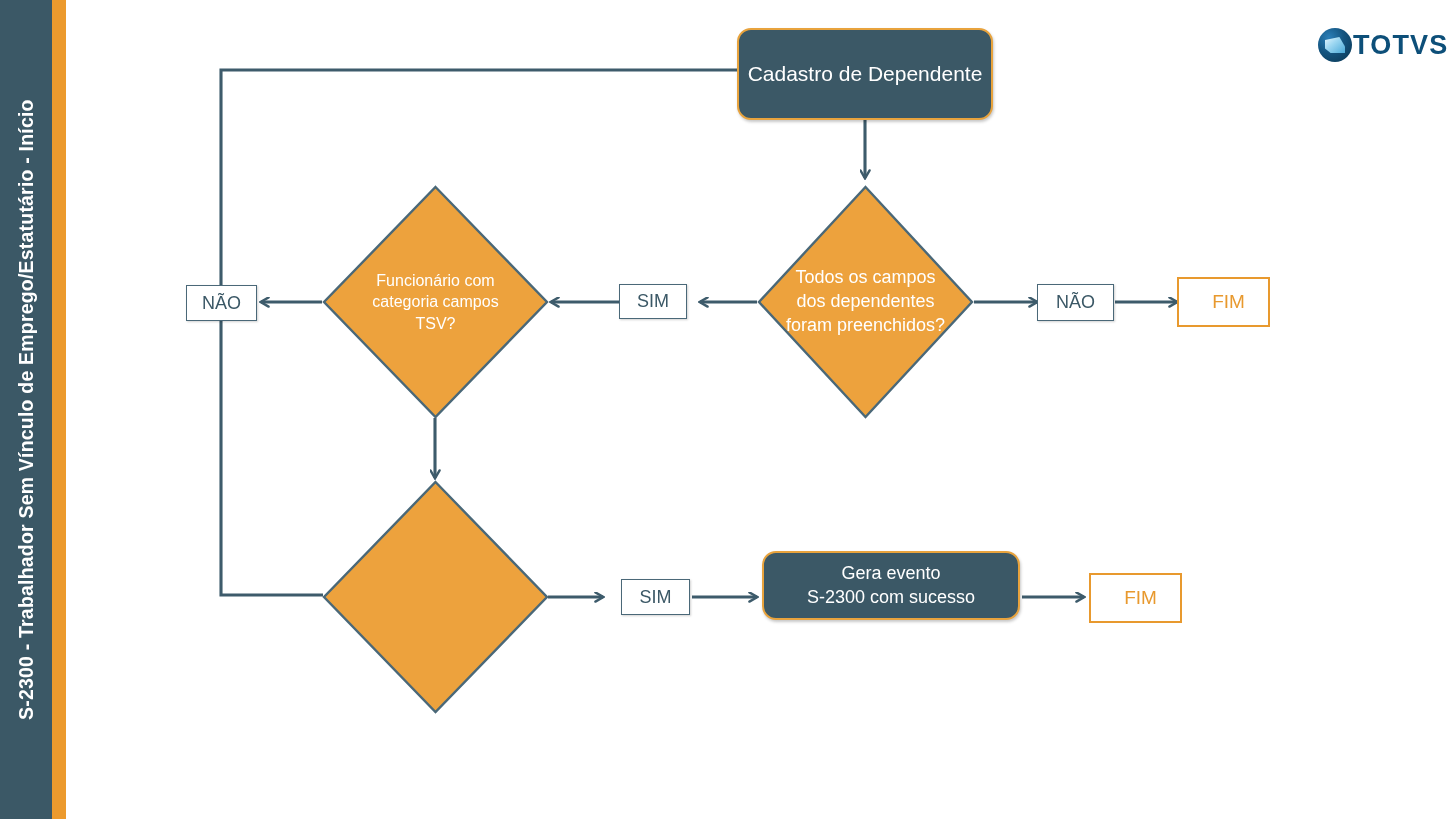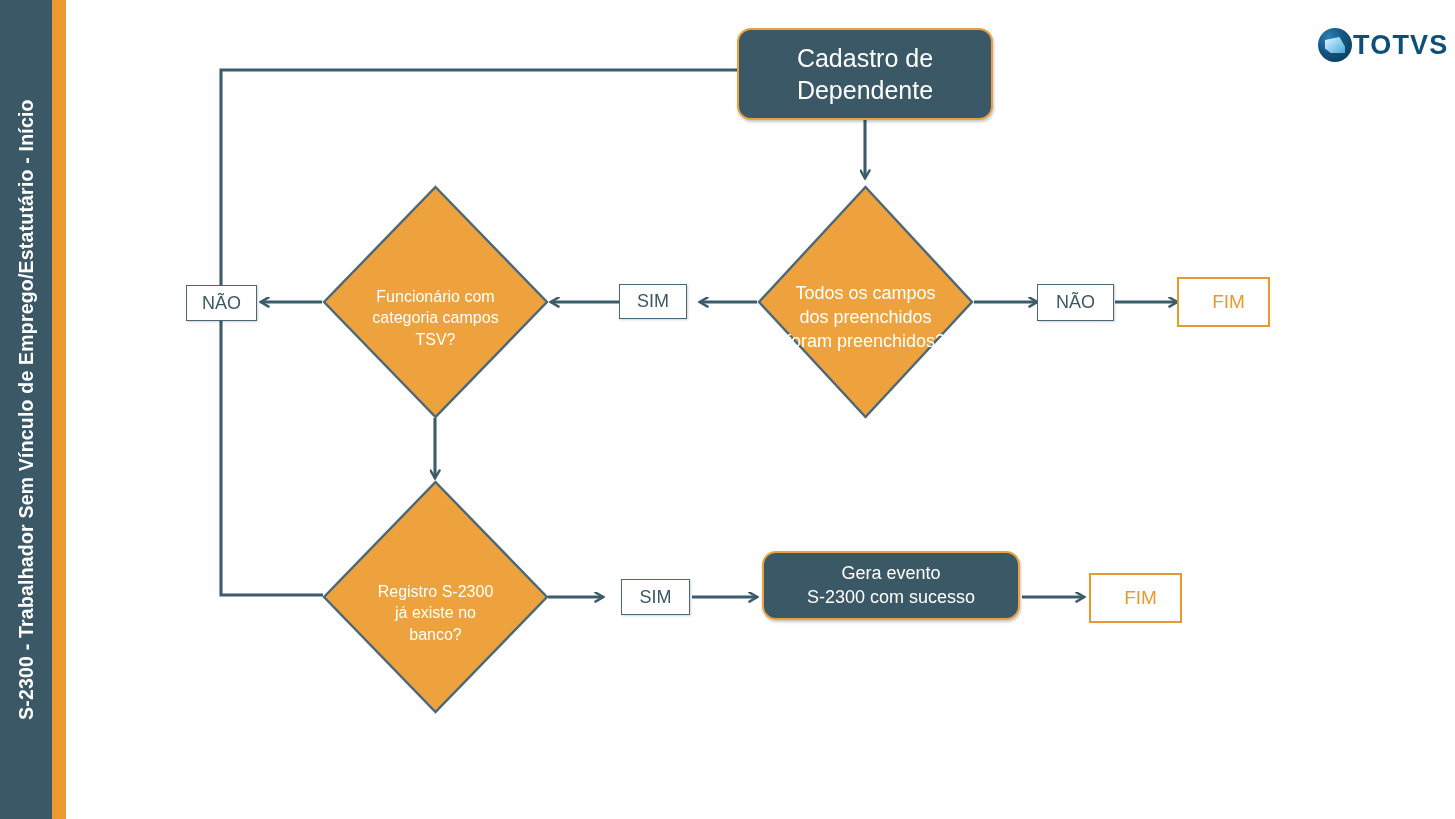--- a/index.html
+++ b/index.html
@@ -106,21 +106,21 @@
 
   
   .decision { display: block; }
   .decision .dia-shape {
     position: absolute;
     left: 0; top: 0;
     width: 100%; height: 100%;
   }
   .decision .dia-label {
     position: absolute;
-    left: 12%; top: 16px;
+    left: 12%; top: 0;
     width: 76%; height: 100%;
     display: flex;
     align-items: center;
     justify-content: center;
     text-align: center;
     color: #ffffff;
     line-height: 1.32;
     pointer-events: none;
   }
 
@@ -189,34 +189,34 @@
       <path d="M435,418 L435,478" marker-end="url(#ah)"></path>
 
       <path d="M548,597 L603,597" marker-end="url(#ah)"></path>
 
       <path d="M692,597 L757,597" marker-end="url(#ah)"></path>
 
       <path d="M1022,597 L1084,597" marker-end="url(#ah)"></path>
     </g>
   </svg>
 
-  <div class="node proc" style="left:737px; top:28px; width:256px; height:92px; font-size:25px;">
+  <div class="node proc" style="left:737px; top:28px; width:256px; height:92px; font-size:21px;">
     <div>
       <div>Cadastro de Dependente</div>
     </div>
   </div>
 
   <div class="node decision" style="left:757px; top:185px; width:217px; height:234px;">
     <svg class="dia-shape" viewBox="0 0 217 234" preserveAspectRatio="none">
       <polygon points="108.5,2 215,117 108.5,232 2,117" fill="#eda23d" stroke="#4a6878" stroke-width="2.4"></polygon>
     </svg>
     <div class="dia-label" style="font-size:18px;">
       <div>
         <div>Todos os campos</div>
-        <div>dos preenchidos</div>
+        <div>dos dependentes</div>
         <div>foram preenchidos?</div>
       </div>
     </div>
   </div>
 
   <div class="node decision" style="left:322px; top:185px; width:227px; height:234px;">
     <svg class="dia-shape" viewBox="0 0 227 234" preserveAspectRatio="none">
       <polygon points="113.5,2 225,117 113.5,232 2,117" fill="#eda23d" stroke="#4a6878" stroke-width="2.4"></polygon>
     </svg>
     <div class="dia-label" style="font-size:16px;">
@@ -225,27 +225,20 @@
         <div>categoria campos</div>
         <div>TSV?</div>
       </div>
     </div>
   </div>
 
   <div class="node decision" style="left:322px; top:480px; width:227px; height:234px;">
     <svg class="dia-shape" viewBox="0 0 227 234" preserveAspectRatio="none">
       <polygon points="113.5,2 225,117 113.5,232 2,117" fill="#eda23d" stroke="#4a6878" stroke-width="2.4"></polygon>
     </svg>
-    <div class="dia-label" style="font-size:16px;">
-      <div>
-        <div>Registro S-2300</div>
-        <div>já existe no</div>
-        <div>banco?</div>
-      </div>
-    </div>
   </div>
 
   <div class="node proc" style="left:762px; top:551px; width:258px; height:69px; font-size:18px;">
     <div>
       <div>Gera evento</div>
       <div>S-2300 com sucesso</div>
     </div>
   </div>
 
   <div class="node fim" style="left:1177px; top:277px; width:93px; height:50px; font-size:19px;">FIM</div>

